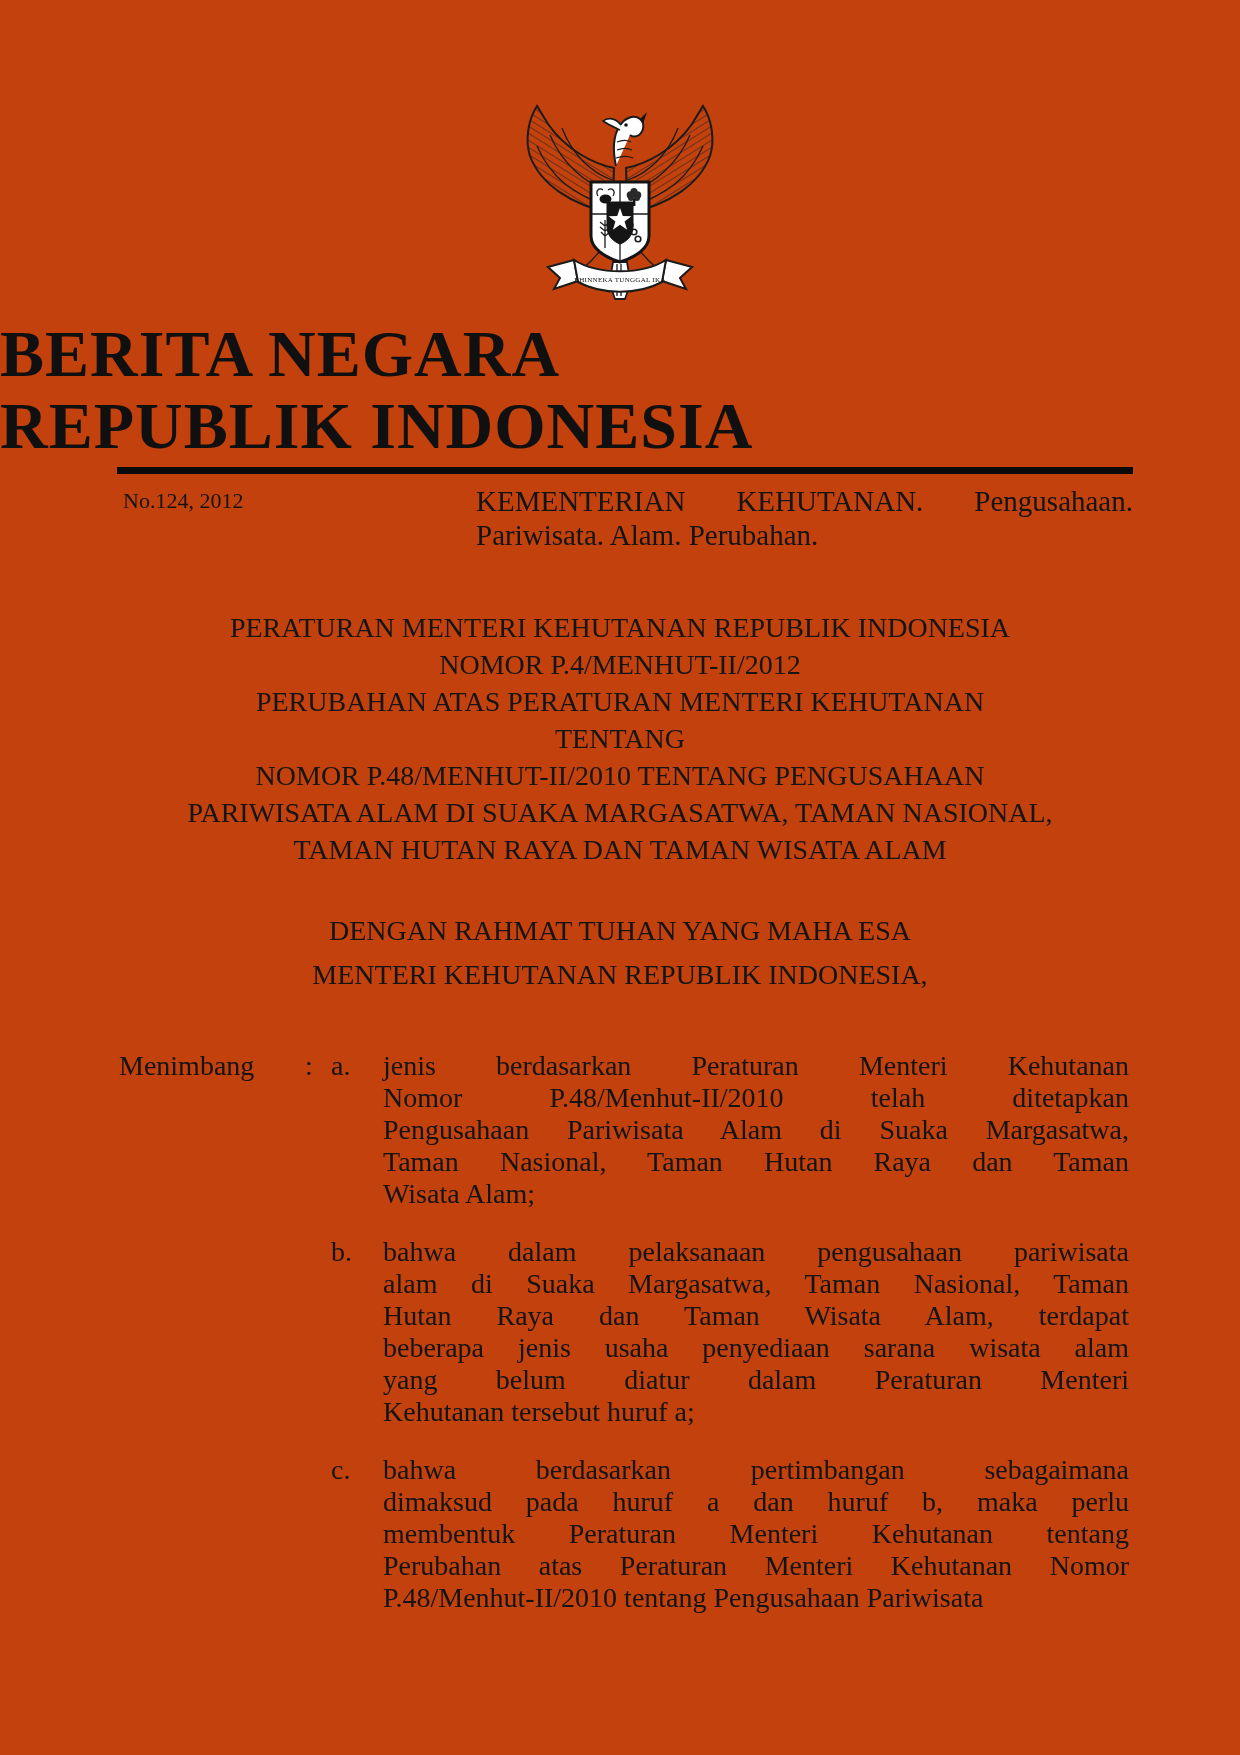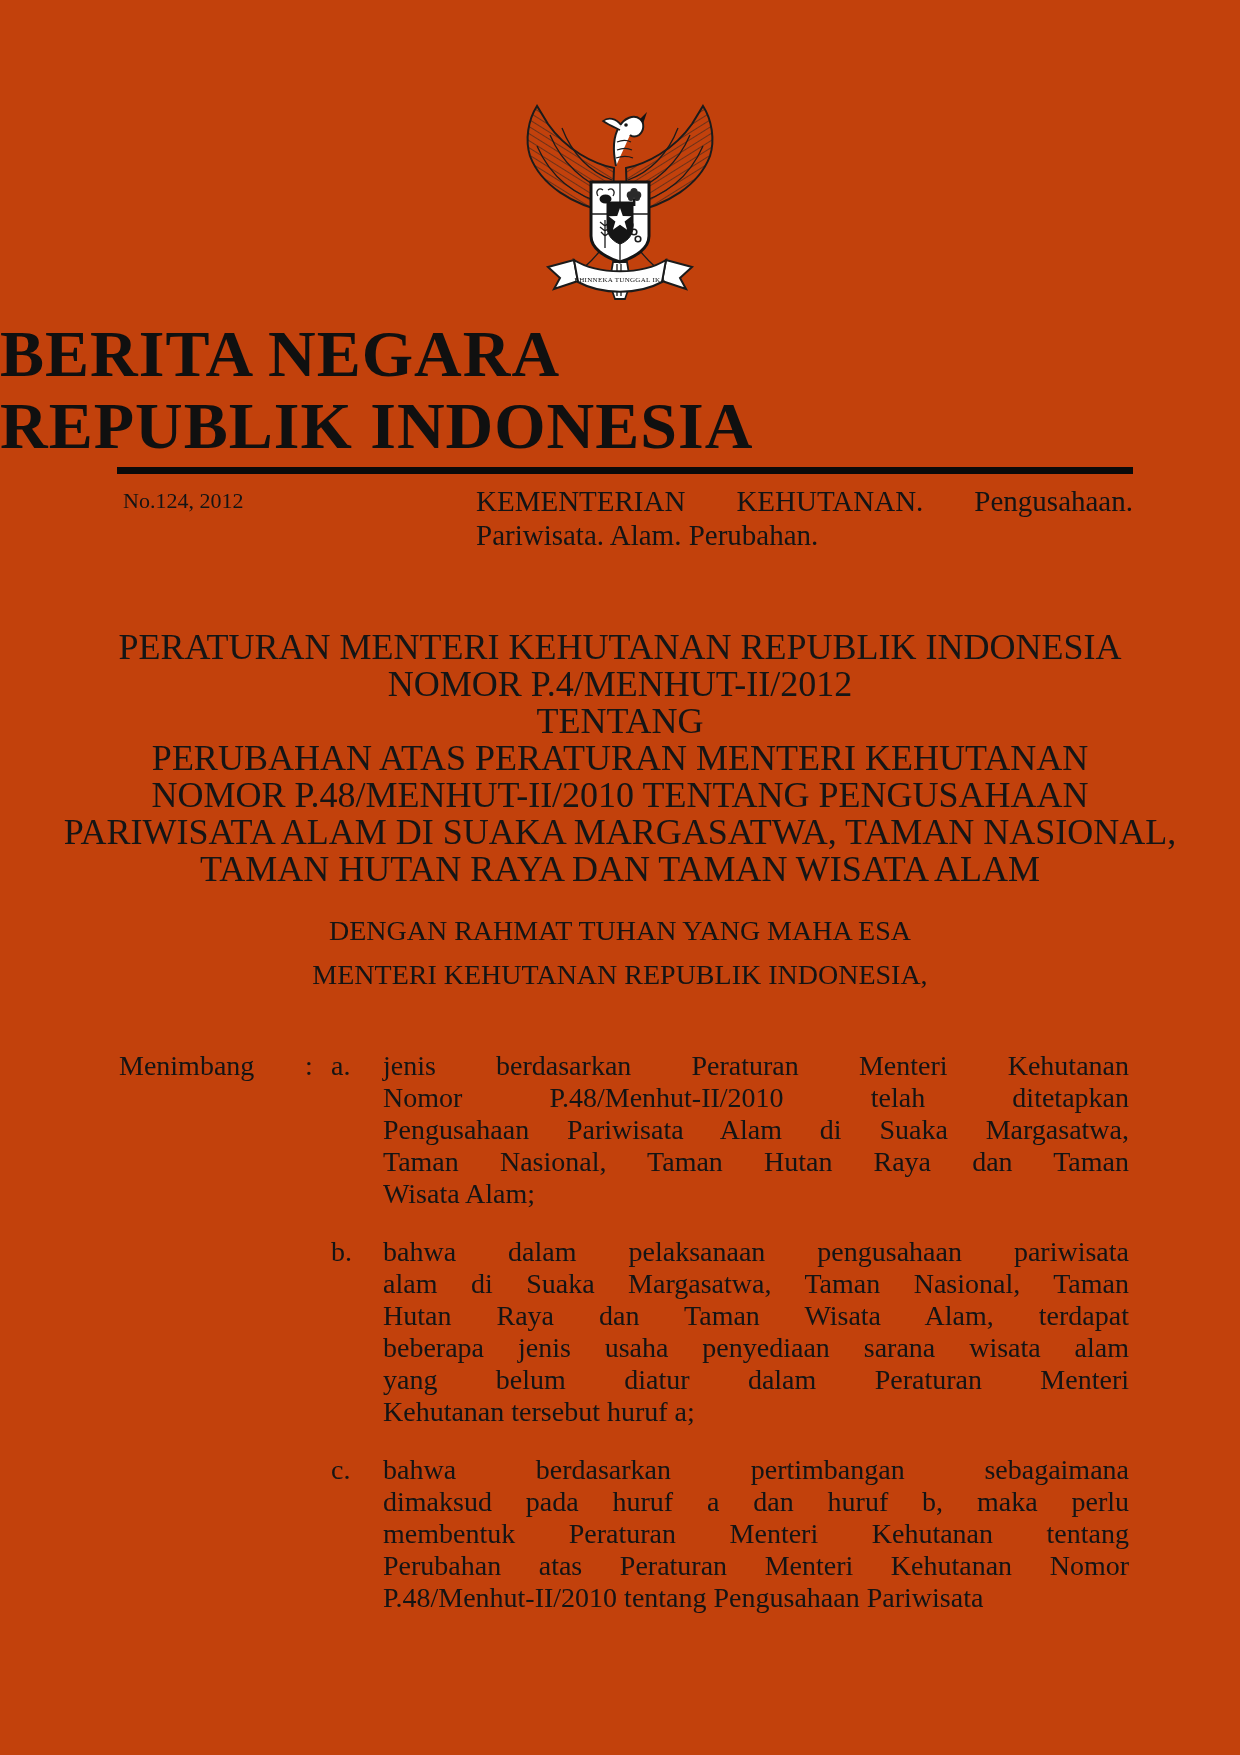--- a/index.html
+++ b/index.html
@@ -28,22 +28,22 @@
     font-size:22px;line-height:34px;white-space:nowrap;
   }
   .kop-subject{
     position:absolute;left:476px;top:484px;width:657px;
     font-size:29px;line-height:34px;
   }
   .kop-line1{text-align:justify;text-align-last:justify;}
   .kop-line2{text-align:left;}
   
   .title-block{
-    position:absolute;left:0;top:629px;width:100%;
-    text-align:center;font-size:36px;line-height:37px;
+    position:absolute;left:0;top:609px;width:100%;
+    text-align:center;font-size:28px;line-height:37px;
     color:#151515;
   }
   .preamble{
     position:absolute;left:0;top:912px;width:100%;
     text-align:center;font-size:28px;line-height:37px;
   }
   .preamble .authority{margin-top:7px;}
   
   .considerations{
     position:absolute;left:119px;top:1050px;width:1010px;
@@ -145,22 +145,22 @@
 
   <div class="kop-number">No.124, 2012</div>
   <div class="kop-subject">
     <div class="kop-line1">KEMENTERIAN KEHUTANAN. Pengusahaan.</div>
     <div class="kop-line2">Pariwisata. Alam. Perubahan.</div>
   </div>
 
   <div class="title-block">
     <div>PERATURAN MENTERI KEHUTANAN REPUBLIK INDONESIA</div>
     <div>NOMOR P.4/MENHUT-II/2012</div>
+    <div>PERUBAHAN ATAS PERATURAN MENTERI KEHUTANAN</div>
     <div>TENTANG</div>
-    <div>PERUBAHAN ATAS PERATURAN MENTERI KEHUTANAN</div>
     <div>NOMOR P.48/MENHUT-II/2010 TENTANG PENGUSAHAAN</div>
     <div>PARIWISATA ALAM DI SUAKA MARGASATWA, TAMAN NASIONAL,</div>
     <div>TAMAN HUTAN RAYA DAN TAMAN WISATA ALAM</div>
   </div>
 
   <div class="preamble">
     <div class="invocation">DENGAN RAHMAT TUHAN YANG MAHA ESA</div>
     <div class="authority">MENTERI KEHUTANAN REPUBLIK INDONESIA,</div>
   </div>
 

